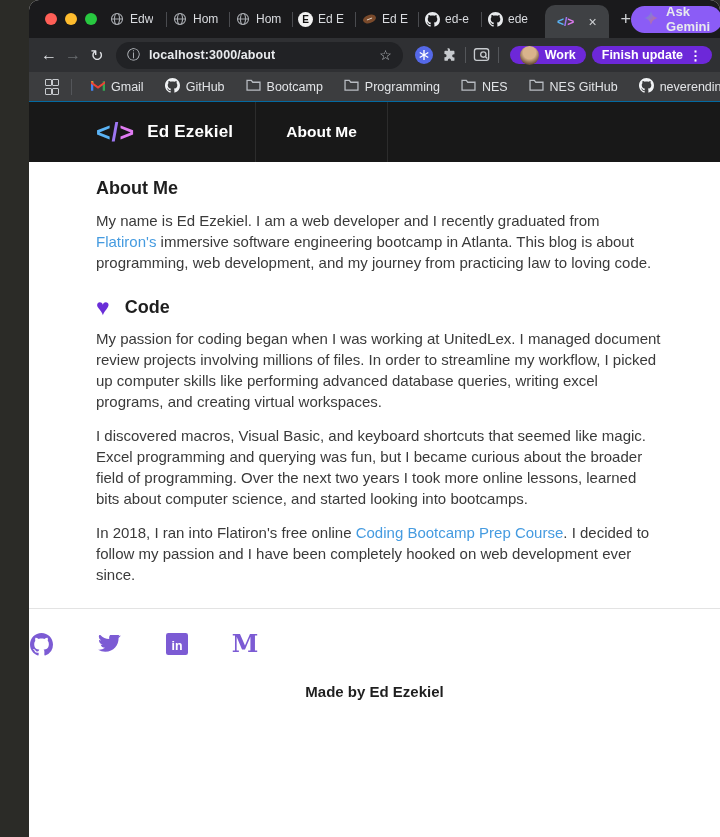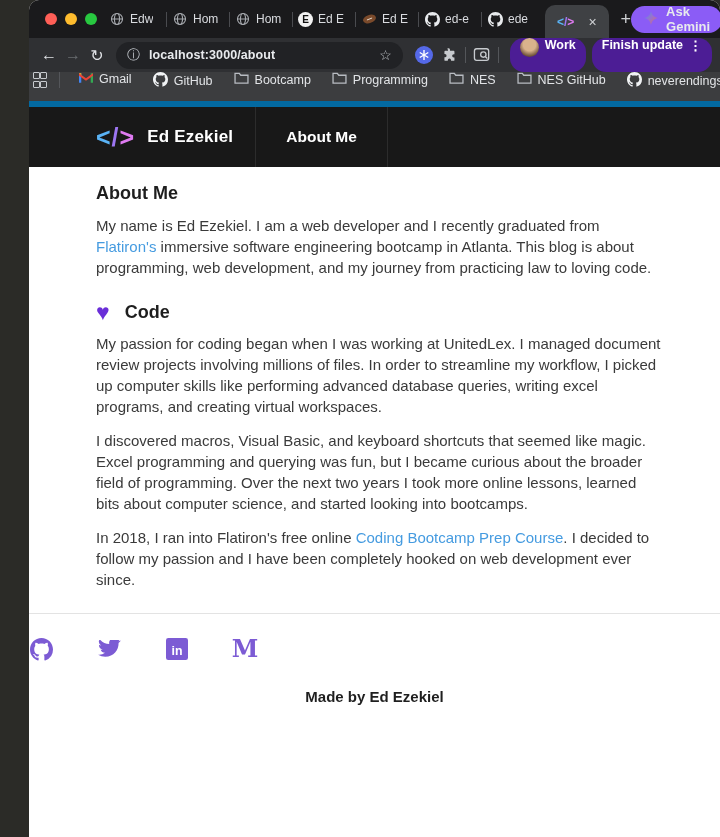--- a/index.html
+++ b/index.html
@@ -31,26 +31,26 @@
   .toolbar{height:34px;background:#2f3033;display:flex;align-items:center;padding:0 8px;flex:none;}
   .navbtn{width:24px;text-align:center;font-size:16px;color:#dfe1e5;cursor:pointer;flex:none;}
   .navbtn.disabled{color:#696c70;}
   .urlbar{flex:1;height:27px;margin:0 7px;background:#212225;border-radius:14px;display:flex;align-items:center;padding:0 11px;gap:9px;min-width:0;}
   .urlbar .info{color:#bdc1c6;font-size:13px;flex:none;cursor:pointer;}
   .urlbar .url{color:#e8eaed;font-size:12.5px;font-weight:bold;letter-spacing:.1px;overflow:hidden;white-space:nowrap;}
   .urlbar .star{margin-left:auto;color:#bdc1c6;font-size:14px;cursor:pointer;}
   .ext-blue{width:18px;height:18px;border-radius:50%;background:#5569e8;display:inline-flex;align-items:center;justify-content:center;margin:0 5px;flex:none;cursor:pointer;}
   .tool-ic{display:inline-flex;align-items:center;justify-content:center;width:22px;flex:none;cursor:pointer;}
   .vdiv{width:1px;height:16px;background:#54565a;margin:0 5px;flex:none;}
-  .chip{height:34px;display:flex;gap:6px;background:#4c1d95;border-radius:14px;padding:0 10px;color:#fff;font-size:12.5px;font-weight:bold;margin-left:6px;cursor:pointer;flex:none;}
+  .chip{height:18px;display:flex;align-items:center;gap:6px;background:#6d28d9;border-radius:14px;padding:0 10px;color:#fff;font-size:12.5px;font-weight:bold;margin-left:6px;cursor:pointer;flex:none;}
   .avatar{width:19px;height:19px;border-radius:50%;background:radial-gradient(circle at 50% 35%,#d9b38c 0 40%,#6b4f38 75%);flex:none;}
   .chip .more{font-size:13px;}
 
   
-  .bookmarks{height:29px;background:#3c3d3f;display:flex;align-items:flex-start;padding:0 4px;gap:7px;flex:none;border-bottom:6px solid #0369a1;}
+  .bookmarks{height:29px;background:#3c3d3f;display:flex;align-items:center;padding:0 16px;gap:7px;flex:none;border-bottom:1px solid #0369a1;}
   .bm{display:flex;align-items:center;gap:6px;color:#e2e4e7;font-size:12.5px;padding:0 7px;cursor:pointer;white-space:nowrap;}
   .apps-grid{display:grid;grid-template-columns:5px 5px;grid-gap:2px;cursor:pointer;margin-right:2px;}
   .apps-grid i{width:5px;height:5px;border:1.4px solid #c7cace;border-radius:1px;}
 
   
   .site-header{height:60px;background:#181818;display:flex;align-items:stretch;padding-left:67px;flex:none;}
   .brand{display:flex;align-items:center;gap:13px;padding-right:22px;cursor:pointer;}
   .brand .logo i{font-style:normal;font-weight:800;font-size:25px;}
   .brand .logo i:nth-child(1){color:#5ab3f5;} .brand .logo i:nth-child(2){color:#9d76f2;margin:0 1px;} .brand .logo i:nth-child(3){color:#e07bf2;}
   .brand-name{color:#fff;font-weight:bold;font-size:17px;letter-spacing:.2px;}

